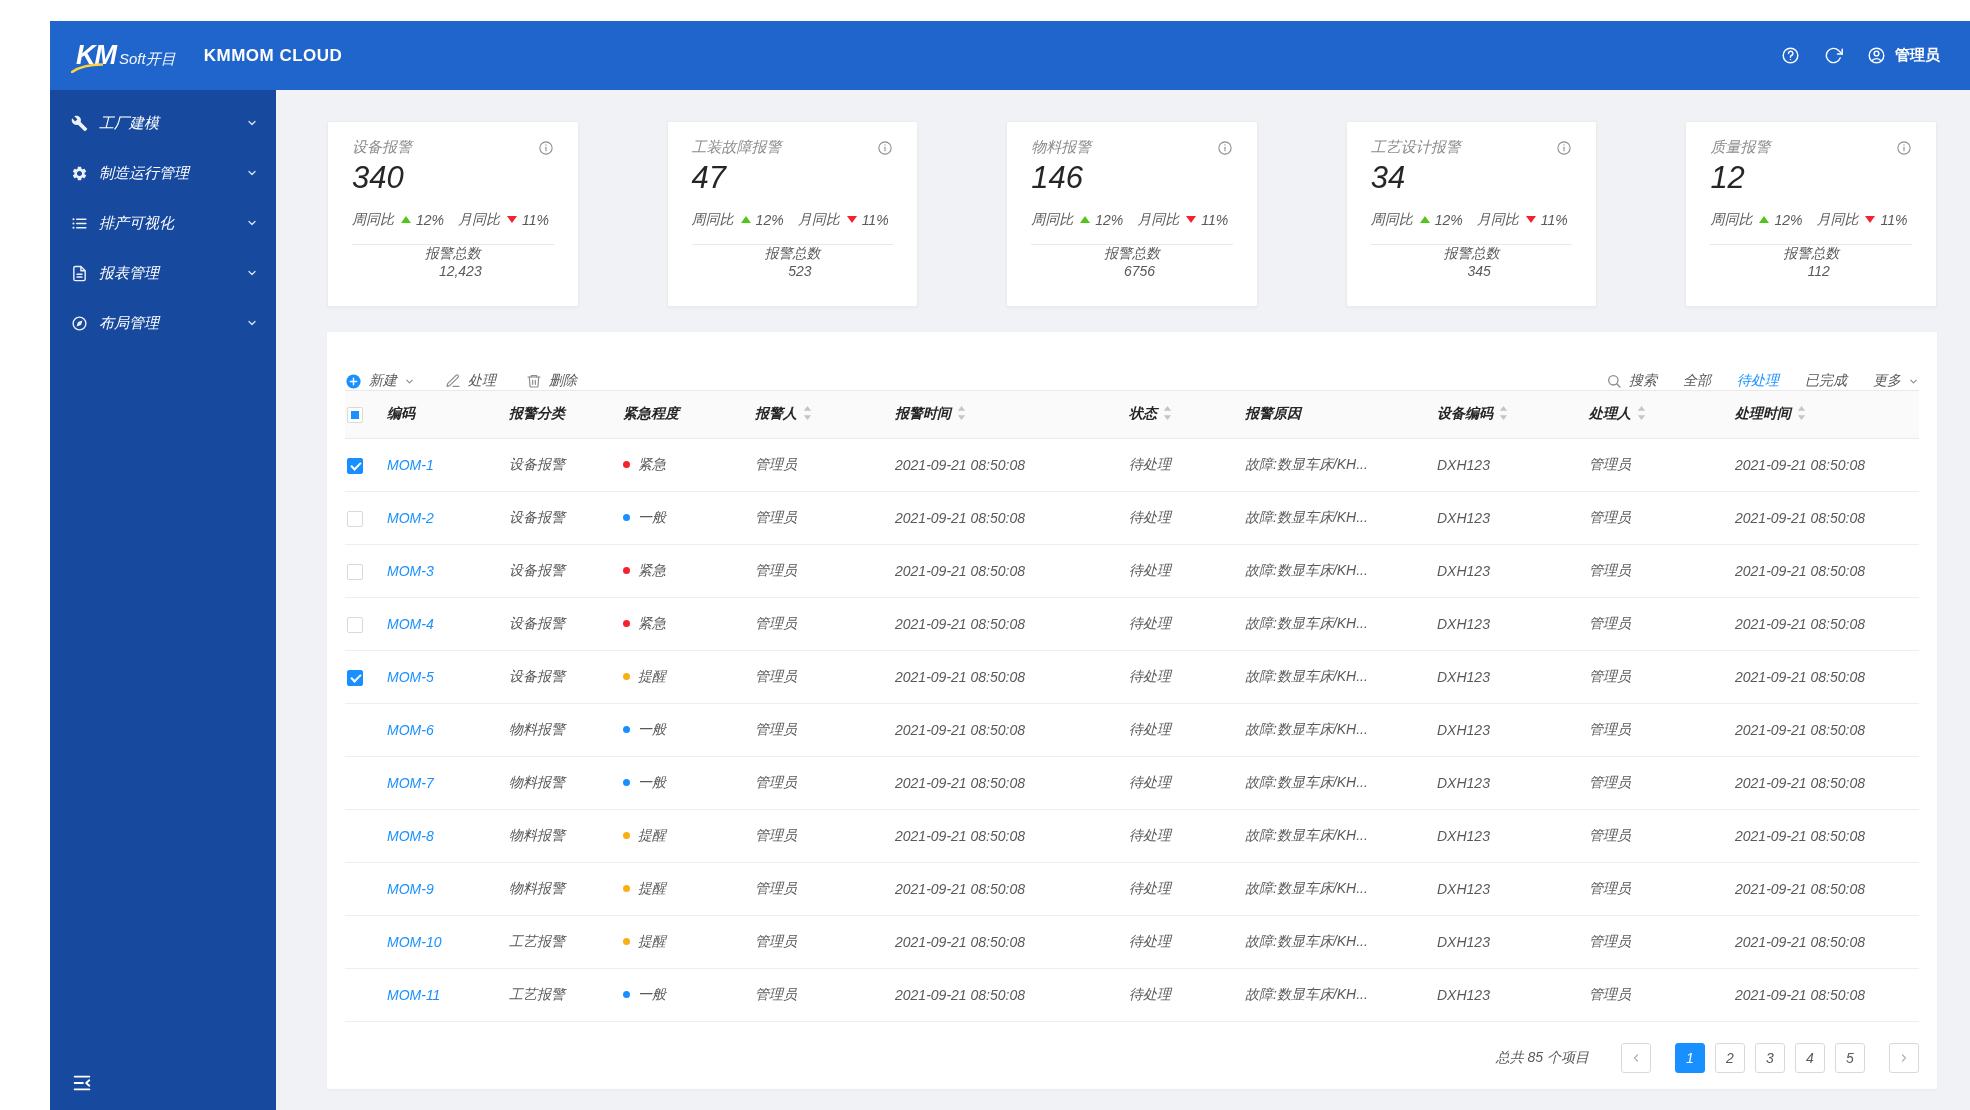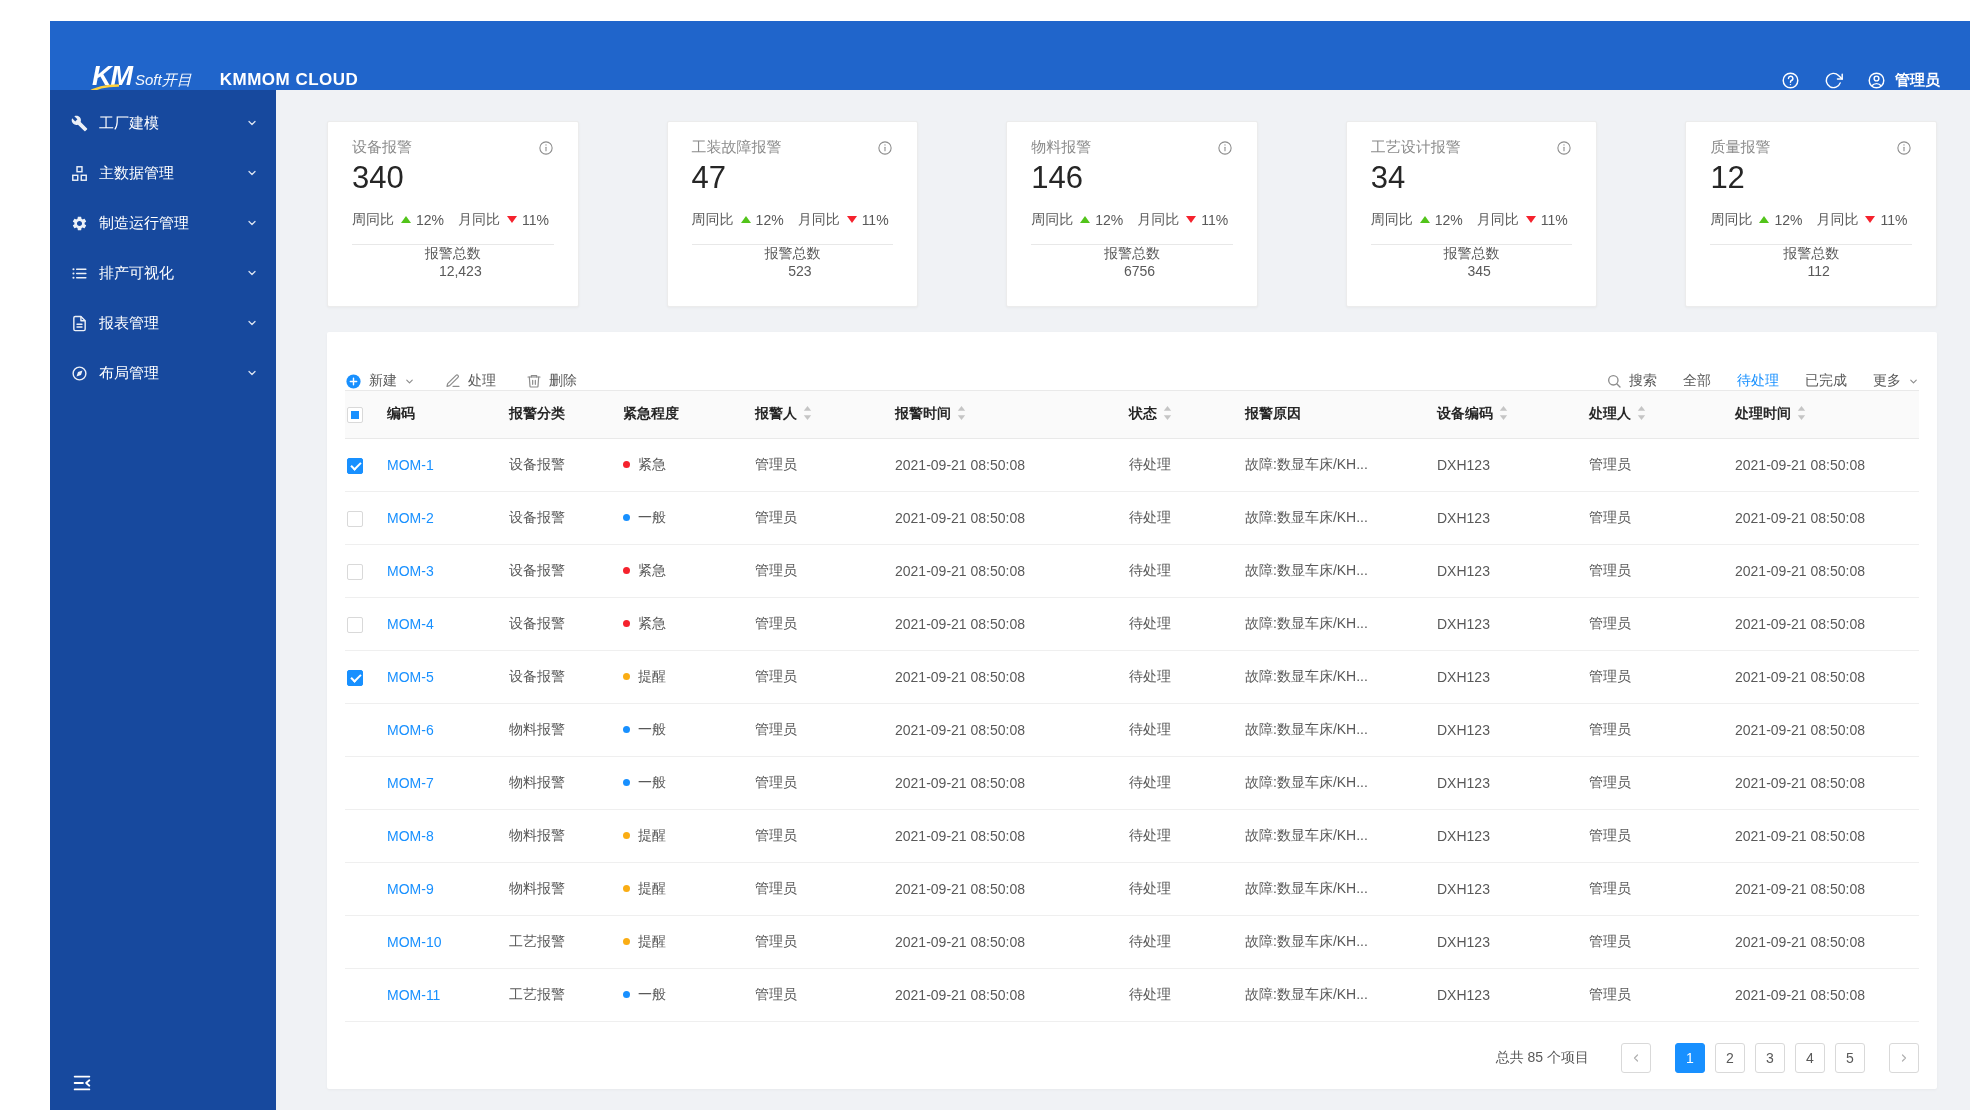--- a/index.html
+++ b/index.html
@@ -5,35 +5,35 @@
   html,body{margin:0;padding:0;}
   body{
     width:1970px;height:1110px;overflow:hidden;position:relative;
     background:#ffffff;
     font-family:"Liberation Sans","DejaVu Sans",sans-serif;
     -webkit-font-smoothing:antialiased;
   }
   .app{position:absolute;left:50px;top:21px;right:0;bottom:0;display:flex;flex-direction:column;}
 
   
-  .topbar{flex:0 0 69px;height:69px;background:#2065cb;display:flex;align-items:flex-end;padding:0 30px 0 42px;color:#fff;box-sizing:border-box;}
+  .topbar{flex:0 0 69px;height:69px;background:#2065cb;display:flex;align-items:center;padding:0 30px 0 26px;color:#fff;box-sizing:border-box;}
   .logo{display:flex;align-items:baseline;margin-right:28px;}
   .logo-km{position:relative;font-style:italic;font-weight:800;font-size:27px;line-height:1;letter-spacing:-1px;}
   .logo-swoosh{position:absolute;left:-5px;bottom:-4px;width:32px;height:10px;}
   .logo-swoosh svg{width:100%;height:100%;display:block;}
   .logo-soft{font-style:italic;font-size:15px;margin-left:3px;opacity:.95;}
   .product{font-size:17px;font-weight:700;letter-spacing:.5px;}
   .topbar-right{margin-left:auto;display:flex;align-items:center;gap:24px;color:#fff;}
   .tb-ic{width:19px;height:19px;display:inline-flex;cursor:pointer;}
   .tb-ic svg{width:100%;height:100%;}
   .user-wrap{display:inline-flex;align-items:center;gap:9px;cursor:pointer;}
   .user-name{font-size:15px;font-weight:700;}
 
   
-  .body-row{flex:1;display:flex;min-height:0;}
+  .body-row{flex:1;display:flex;min-height:0;font-style:italic;}
   .sidebar{flex:0 0 226px;background:#17499e;position:relative;padding-top:8px;box-sizing:border-box;}
   .side-item{height:50px;display:flex;align-items:center;padding:0 18px 0 21px;color:#ffffff;font-size:15px;cursor:pointer;}
   .side-icon{width:17px;height:17px;margin-right:11px;display:inline-flex;opacity:.92;}
   .side-icon svg{width:100%;height:100%;}
   .side-label{flex:1;white-space:nowrap;}
   .side-chevron{width:12px;height:12px;display:inline-flex;opacity:.85;}
   .side-chevron svg{width:100%;height:100%;}
   .collapse-btn{position:absolute;left:21px;bottom:16px;width:22px;height:22px;display:inline-flex;color:#fff;cursor:pointer;}
   .collapse-btn svg{width:100%;height:100%;}
 
@@ -155,35 +155,20 @@
             </span>
     <span class="side-label">工厂建模</span>
     <span class="side-chevron">
               <svg viewBox="0 0 24 24" fill="none" stroke="currentColor" stroke-width="2.5" stroke-linecap="round" stroke-linejoin="round">
                 <path d="M6 9l6 6 6-6"></path>
               </svg>
             </span>
   </div>
           <div class="side-item">
     <span class="side-icon">
-              <svg viewBox="0 0 24 24" fill="none" stroke="currentColor" stroke-width="2">
-                <rect x="8.5" y="2.5" width="7" height="7"></rect>
-                <rect x="2.5" y="14.5" width="7" height="7"></rect>
-                <rect x="14.5" y="14.5" width="7" height="7"></rect>
-              </svg>
-            </span>
-    <span class="side-label">主数据管理</span>
-    <span class="side-chevron">
-              <svg viewBox="0 0 24 24" fill="none" stroke="currentColor" stroke-width="2.5" stroke-linecap="round" stroke-linejoin="round">
-                <path d="M6 9l6 6 6-6"></path>
-              </svg>
-            </span>
-  </div>
-          <div class="side-item">
-    <span class="side-icon">
               <svg viewBox="0 0 24 24" fill="currentColor">
                 <path d="M19.14 12.94c.04-.3.06-.61.06-.94 0-.32-.02-.64-.07-.94l2.03-1.58c.18-.14.23-.41.12-.61l-1.92-3.32c-.12-.22-.37-.29-.59-.22l-2.39.96c-.5-.38-1.03-.7-1.62-.94l-.36-2.54c-.04-.24-.24-.41-.48-.41h-3.84c-.24 0-.43.17-.47.41l-.36 2.54c-.59.24-1.13.57-1.62.94l-2.39-.96c-.22-.08-.47 0-.59.22L2.74 8.87c-.12.21-.08.47.12.61l2.03 1.58c-.05.3-.09.63-.09.94s.02.64.07.94l-2.03 1.58c-.18.14-.23.41-.12.61l1.92 3.32c.12.22.37.29.59.22l2.39-.96c.5.38 1.03.7 1.62.94l.36 2.54c.05.24.24.41.48.41h3.84c.24 0 .44-.17.47-.41l.36-2.54c.59-.24 1.13-.56 1.62-.94l2.39.96c.22.08.47 0 .59-.22l1.92-3.32c.12-.22.07-.47-.12-.61l-2.01-1.58zM12 15.6c-1.98 0-3.6-1.62-3.6-3.6s1.62-3.6 3.6-3.6 3.6 1.62 3.6 3.6-1.62 3.6-3.6 3.6z"></path>
               </svg>
             </span>
     <span class="side-label">制造运行管理</span>
     <span class="side-chevron">
               <svg viewBox="0 0 24 24" fill="none" stroke="currentColor" stroke-width="2.5" stroke-linecap="round" stroke-linejoin="round">
                 <path d="M6 9l6 6 6-6"></path>
               </svg>
             </span>

